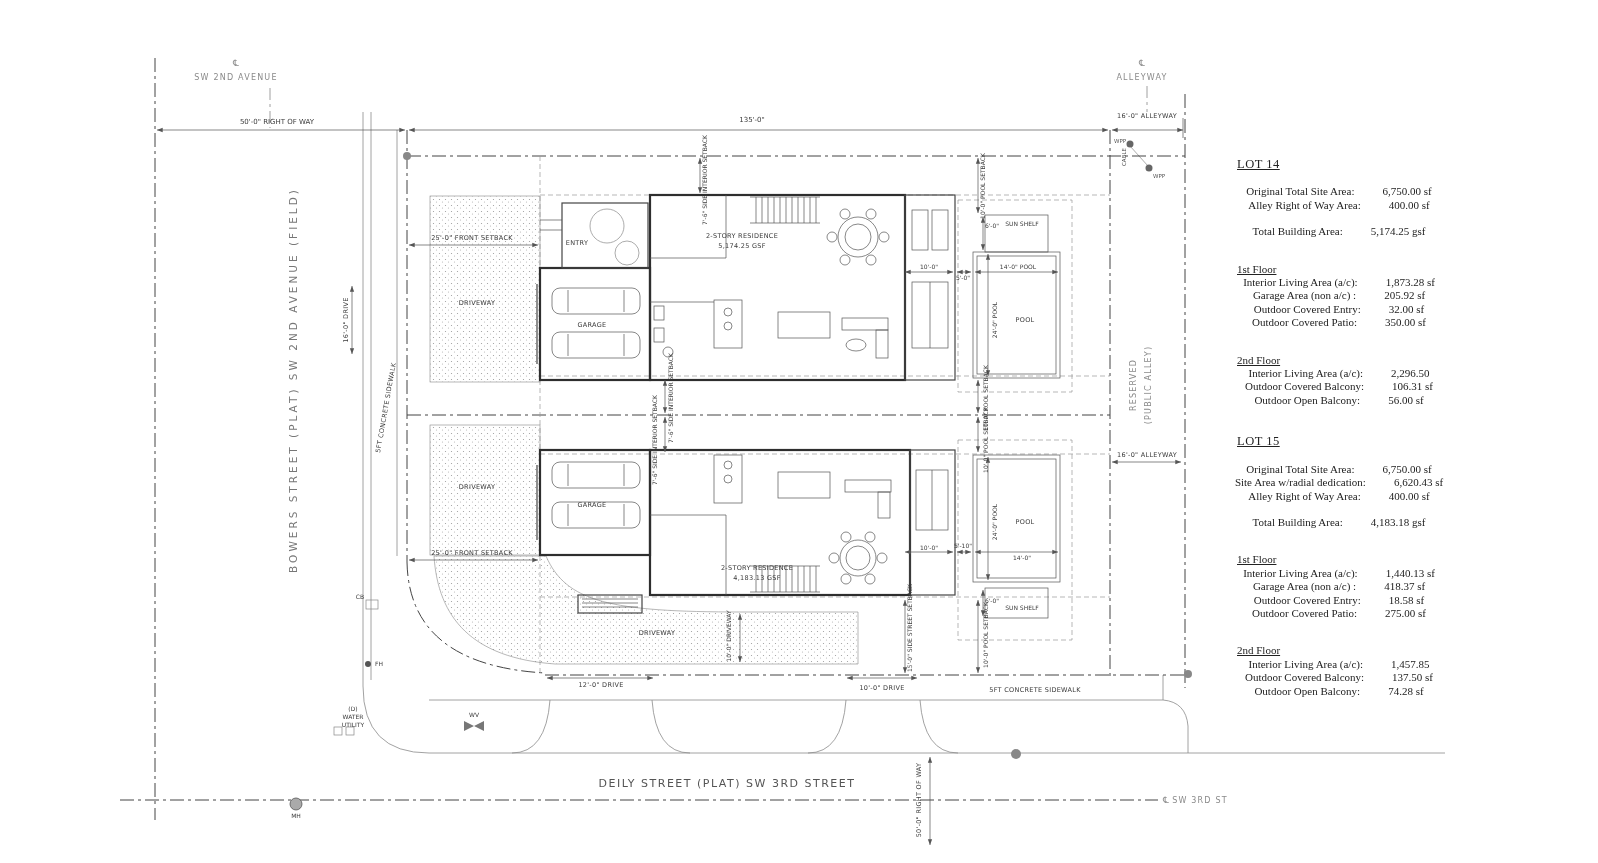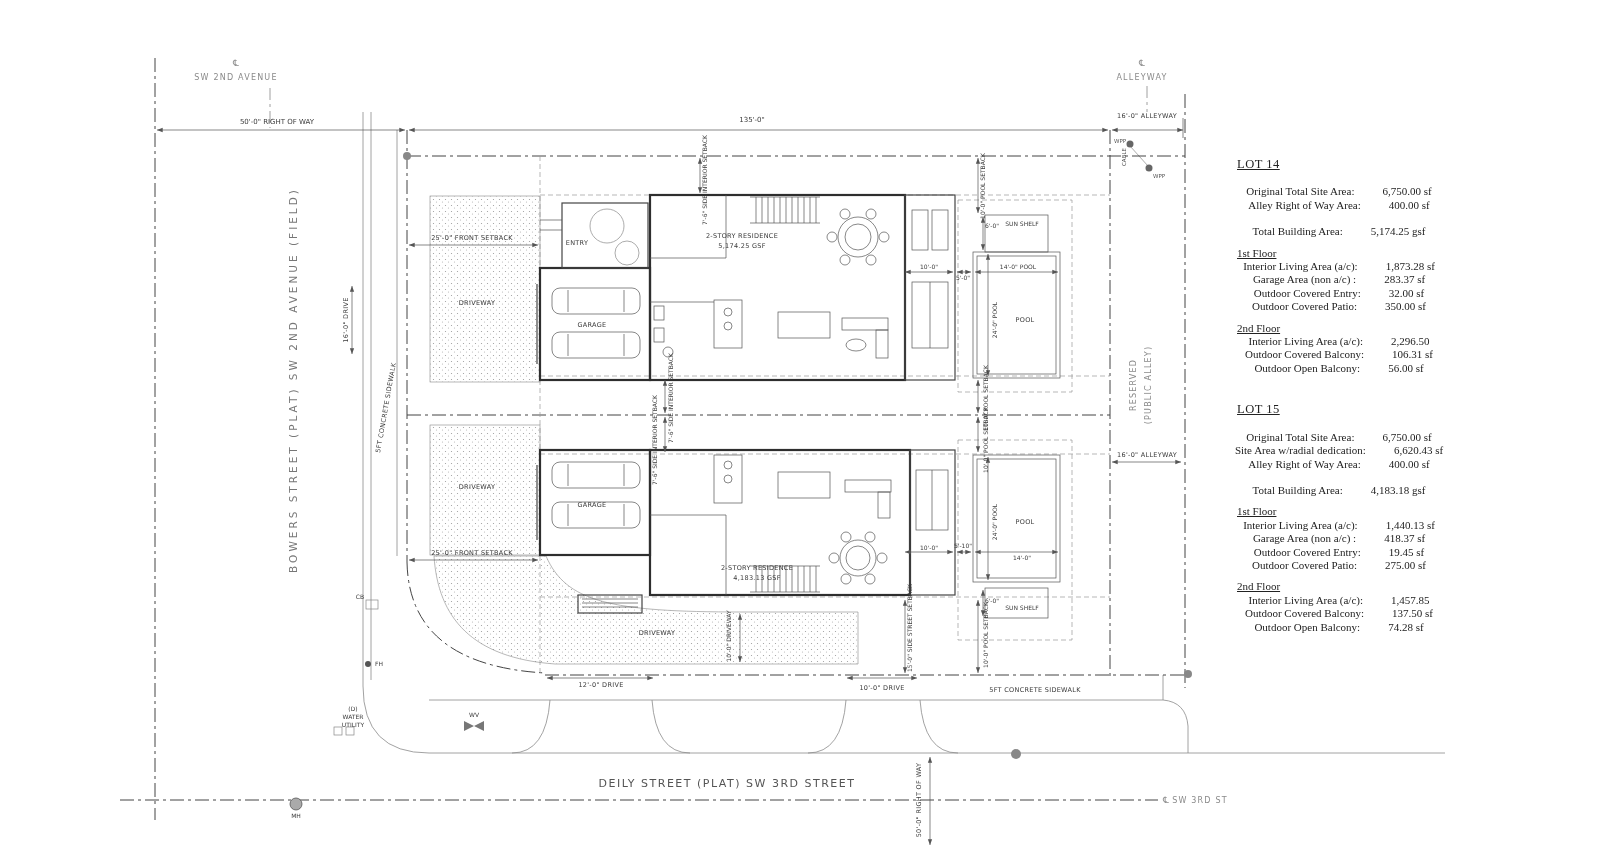--- a/index.html
+++ b/index.html
@@ -30,21 +30,21 @@
   .cl{font-size:9px;fill:#8a8a8a;}
 
   
   .panel{position:absolute;left:1237px;top:158px;width:204px;
          font-family:"Liberation Serif",serif;font-size:11px;line-height:13.4px;color:#222;}
   .lot-title{font-size:12.5px;letter-spacing:.5px;text-decoration:underline;margin-bottom:14px;}
   .row{display:flex;justify-content:center;}
   .row .lbl{white-space:nowrap;}
   .row .val{text-align:right;white-space:nowrap;margin-left:28px;}
   .mt{margin-top:13px;}
-  .floor-title{text-decoration:underline;margin-top:8px;}
+  .floor-title{text-decoration:underline;margin-top:24px;}
   .lot-block{margin-bottom:28px;}
 </style>
 </head>
 <body>
 
 <div class="canvas">
 
 <svg width="1598" height="863" viewBox="0 0 1598 863">
   <defs>
     <pattern id="stip" width="6" height="6" patternUnits="userSpaceOnUse">
@@ -344,21 +344,21 @@
       <span class="lbl">Total Building Area:</span>
       <span class="val">5,174.25 gsf</span>
     </div>
     <div class="floor-title">1st Floor</div>
     <div class="row">
       <span class="lbl">Interior Living Area (a/c):</span>
       <span class="val">1,873.28 sf</span>
     </div>
     <div class="row">
       <span class="lbl">Garage Area (non a/c) :</span>
-      <span class="val">283.37 sf</span>
+      <span class="val">205.92 sf</span>
     </div>
     <div class="row">
       <span class="lbl">Outdoor Covered Entry:</span>
       <span class="val">32.00 sf</span>
     </div>
     <div class="row">
       <span class="lbl">Outdoor Covered Patio:</span>
       <span class="val">350.00 sf</span>
     </div>
     <div class="floor-title">2nd Floor</div>
@@ -398,21 +398,21 @@
     <div class="row">
       <span class="lbl">Interior Living Area (a/c):</span>
       <span class="val">1,440.13 sf</span>
     </div>
     <div class="row">
       <span class="lbl">Garage Area (non a/c) :</span>
       <span class="val">418.37 sf</span>
     </div>
     <div class="row">
       <span class="lbl">Outdoor Covered Entry:</span>
-      <span class="val">19.45 sf</span>
+      <span class="val">18.58 sf</span>
     </div>
     <div class="row">
       <span class="lbl">Outdoor Covered Patio:</span>
       <span class="val">275.00 sf</span>
     </div>
     <div class="floor-title">2nd Floor</div>
     <div class="row">
       <span class="lbl">Interior Living Area (a/c):</span>
       <span class="val">1,457.85</span>
     </div>

